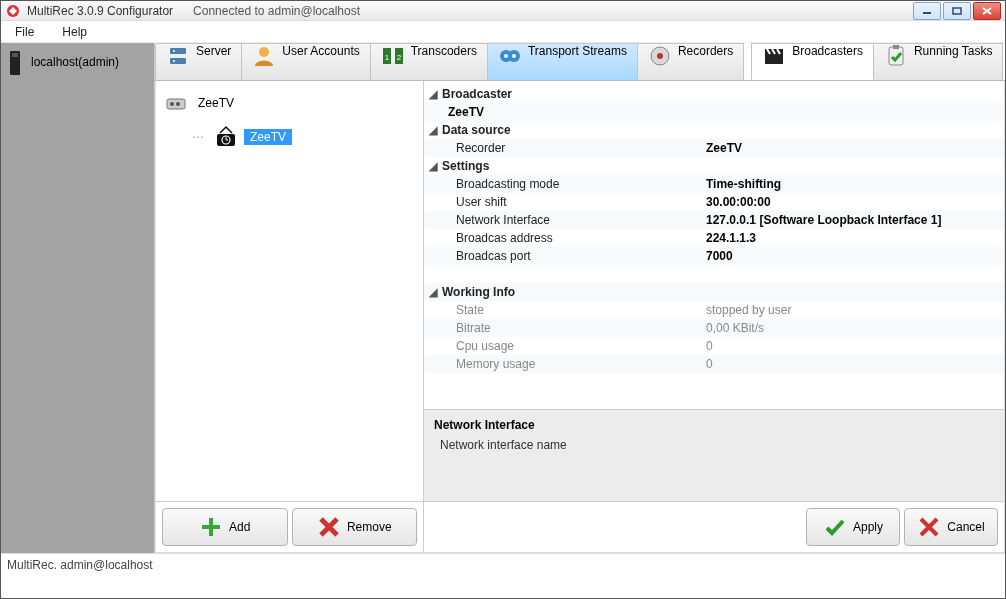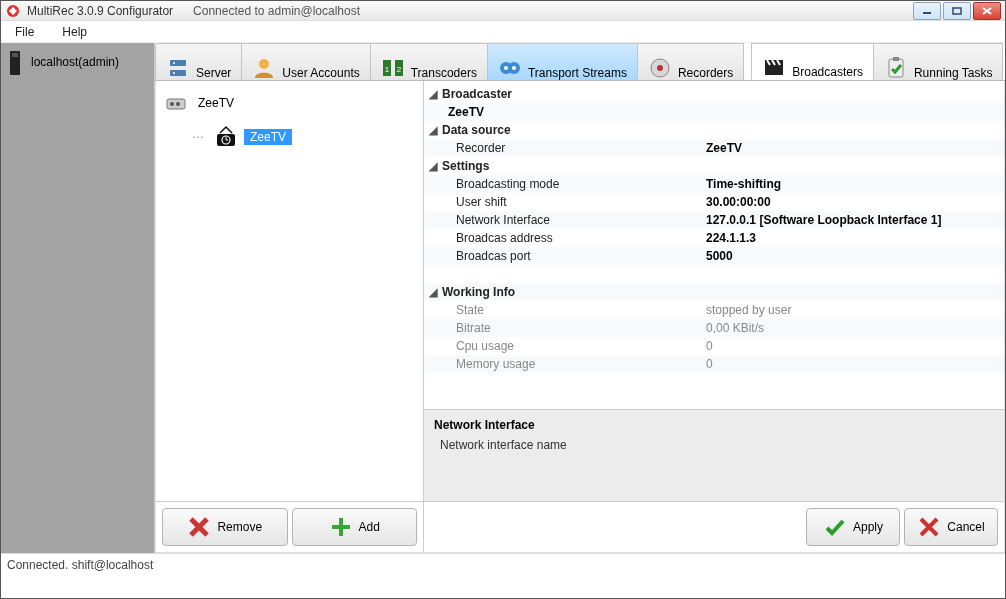--- a/index.html
+++ b/index.html
@@ -25,21 +25,21 @@
 
 .left-pane { width: 154px; border-right: 1px solid #ccc; background: #a3a3a3; }
 .left-row { display: flex; align-items: center; padding: 6px 4px; font-size: 12px; gap: 6px; }
 .left-row .tower-icon { width: 20px; height: 26px; }
 
 
 .right-pane { flex: 1; display: flex; flex-direction: column; }
 
 
 .tabs { display: flex; height: 38px; border-bottom: 1px solid #bbb; }
-.tab { display: flex; align-items: flex-end; gap: 6px; padding: 0 10px; font-size: 12px; background: linear-gradient(#f6f6f6,#e5e5e5); border: 1px solid #c4c4c4; border-bottom: none; margin-right: -1px; cursor: pointer; }
+.tab { display: flex; align-items: flex-start; gap: 6px; padding: 0 10px; font-size: 12px; background: linear-gradient(#f6f6f6,#e5e5e5); border: 1px solid #c4c4c4; border-bottom: none; margin-right: -1px; cursor: pointer; }
 .tab:first-child { border-top-left-radius: 3px; }
 .tab.highlight { background: linear-gradient(#cfeaff,#a8d8ff); }
 .tab.active { background: #fff; border-bottom: 1px solid #fff; position: relative; z-index: 2; margin-left: 8px; }
 
 
 .content { flex: 1; display: flex; border: 1px solid #ddd; border-top: none; }
 
 
 .mid-pane { width: 268px; border-right: 1px solid #ccc; display: flex; flex-direction: column; }
 .tree { flex: 1; background: #fff; padding: 8px; font-size: 12px; overflow: auto; }
@@ -213,31 +213,31 @@
                   <line x1="12" y1="15" x2="12" y2="12" stroke="#fff"></line>
                   <line x1="12" y1="15" x2="14" y2="15" stroke="#fff"></line>
                   <path d="M6 8 L12 2 L18 8" fill="none" stroke="#111" stroke-width="1.5"></path>
                 </svg></span>
             <span class="tree-label">ZeeTV</span>
           </div>
         </div>
         <div class="mid-buttons">
           <div class="btn">
             <span class="ico24"><svg viewBox="0 0 24 24">
+                  <rect x="10" y="3" width="4" height="18" fill="#3aa63a"></rect>
+                  <rect x="3" y="10" width="18" height="4" fill="#3aa63a"></rect>
+                </svg></span>
+            <span>Add</span>
+          </div>
+          <div class="btn">
+            <span class="ico24"><svg viewBox="0 0 24 24">
                   <line x1="4" y1="4" x2="20" y2="20" stroke="#c33" stroke-width="5"></line>
                   <line x1="20" y1="4" x2="4" y2="20" stroke="#c33" stroke-width="5"></line>
                 </svg></span>
             <span>Remove</span>
-          </div>
-          <div class="btn">
-            <span class="ico24"><svg viewBox="0 0 24 24">
-                  <rect x="10" y="3" width="4" height="18" fill="#3aa63a"></rect>
-                  <rect x="3" y="10" width="18" height="4" fill="#3aa63a"></rect>
-                </svg></span>
-            <span>Add</span>
           </div>
         </div>
       </div>
 
       <div class="prop-pane">
         <div class="props">
           <div class="prow">
               <span class="pexp">◢</span>
               <span class="pname cat">Broadcaster</span>
               <span class="pval"></span>
@@ -277,21 +277,21 @@
               <span class="pval">127.0.0.1 [Software Loopback Interface 1]</span>
             </div>
           <div class="prow">
               <span class="pexp"></span>
               <span class="pname indent">Broadcas address</span>
               <span class="pval">224.1.1.3</span>
             </div>
           <div class="prow">
               <span class="pexp"></span>
               <span class="pname indent">Broadcas port</span>
-              <span class="pval">5000</span>
+              <span class="pval">7000</span>
             </div>
           <div class="prow" style="height:14px;"></div>
           <div class="prow">
               <span class="pexp">◢</span>
               <span class="pname cat">Working Info</span>
               <span class="pval"></span>
             </div>
           <div class="prow">
               <span class="pexp"></span>
               <span class="pname indent greyed">State</span>
@@ -331,14 +331,14 @@
                 </svg></span>
             <span>Cancel</span>
           </div>
         </div>
       </div>
     </div>
   </div>
 </div>
 
 <div class="statusbar">
-  <span>Connected. shift@localhost</span>
+  <span>MultiRec. admin@localhost</span>
 </div>
 
 </body></html>

